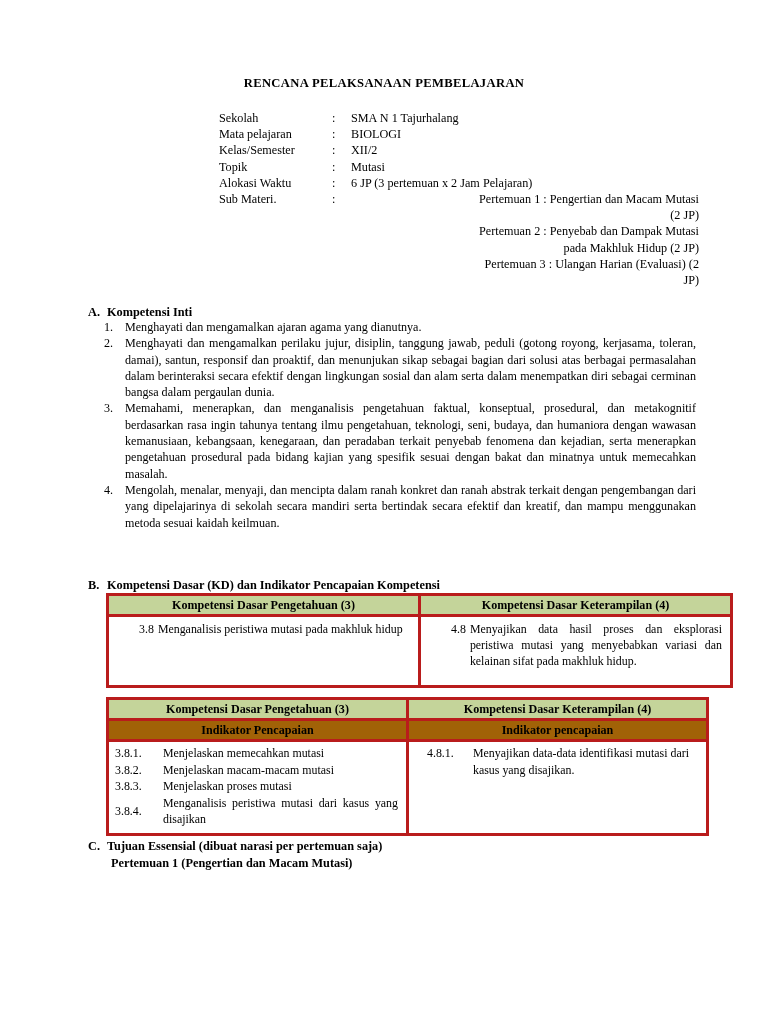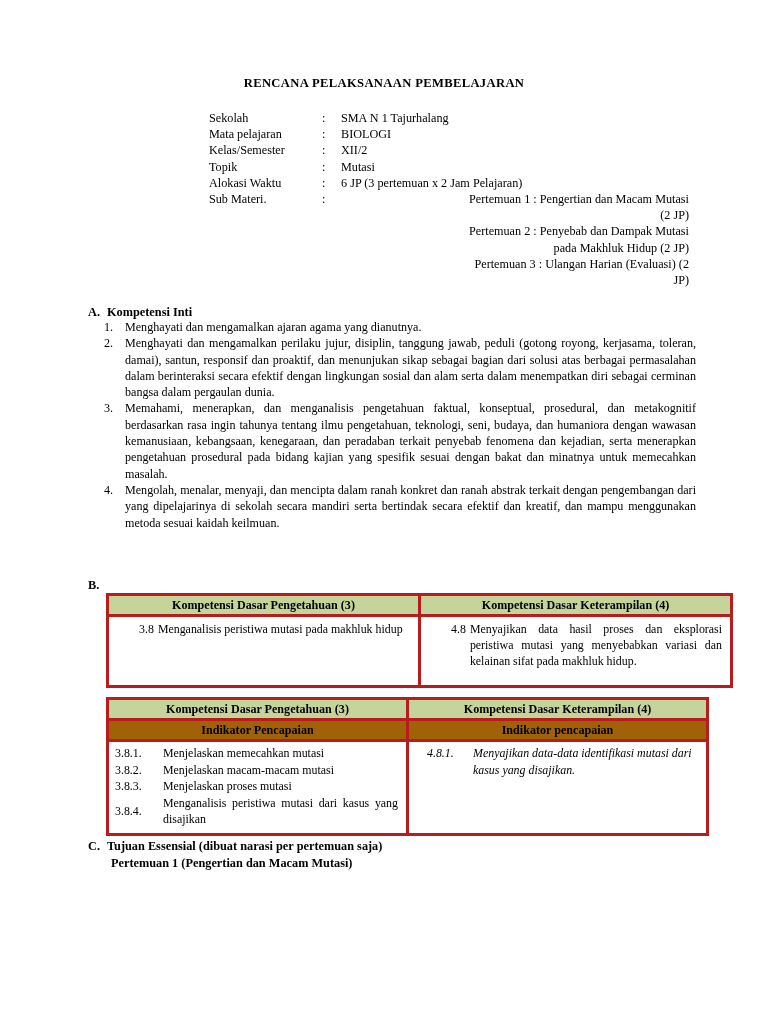--- a/index.html
+++ b/index.html
@@ -31,21 +31,21 @@
     width: 768px;
     text-align: center;
     font-size: 12.6px;
     font-weight: bold;
     letter-spacing: 0.35px;
   }
 
   
   .meta {
     position: absolute;
-    left: 209px;
+    left: 219px;
     top: 110px;
     width: 480px;
     font-size: 12.2px;
     line-height: 16.2px;
   }
   .meta-row {
     display: flex;
     align-items: flex-start;
   }
   .meta-label {
@@ -182,21 +182,20 @@
     flex: 1 1 auto;
     text-align: justify;
     text-justify: inter-word;
   }
   .ind-row.nojust .ind-text {
     text-align: left;
   }
 
   .ind-list-right {
     padding: 3px 8px 5px 18px;
-    font-style: italic;
   }
   .ind-row-right {
     display: flex;
     align-items: flex-start;
     line-height: 16.6px;
   }
   .ind-row-right .ind-code {
     flex: 0 0 46px;
   }
   .ind-row-right .ind-text {
@@ -282,20 +281,21 @@
       <span class="ki-text">Memahami, menerapkan, dan menganalisis pengetahuan faktual, konseptual, prosedural, dan metakognitif berdasarkan rasa ingin tahunya tentang ilmu pengetahuan, teknologi, seni, budaya, dan humaniora dengan wawasan kemanusiaan, kebangsaan, kenegaraan, dan peradaban terkait penyebab fenomena dan kejadian, serta menerapkan pengetahuan prosedural pada bidang kajian yang spesifik sesuai dengan bakat dan minatnya untuk memecahkan masalah.</span>
     </div>
     <div class="ki-item">
       <span class="ki-num">4.</span>
       <span class="ki-text">Mengolah, menalar, menyaji, dan mencipta dalam ranah konkret dan ranah abstrak terkait dengan pengembangan dari yang dipelajarinya di sekolah secara mandiri serta bertindak secara efektif dan kreatif, dan mampu menggunakan metoda sesuai kaidah keilmuan.</span>
     </div>
   </div>
 
   <div class="section-head" style="left:88px; top:578px; width:620px;">
     <span class="section-letter">B.</span>
+    <span>Kompetensi Dasar (KD) dan Indikator Pencapaian Kompetensi</span>
   </div>
 
   <table class="kd-table" style="top:593px;">
     <tbody>
         <tr>
       <th class="hdr-green" style="width:297px;">Kompetensi Dasar Pengetahuan (3)</th>
       <th class="hdr-green" style="width:297px;">Kompetensi Dasar Keterampilan (4)</th>
     </tr>
     <tr>
       <td style="height:68px;">

